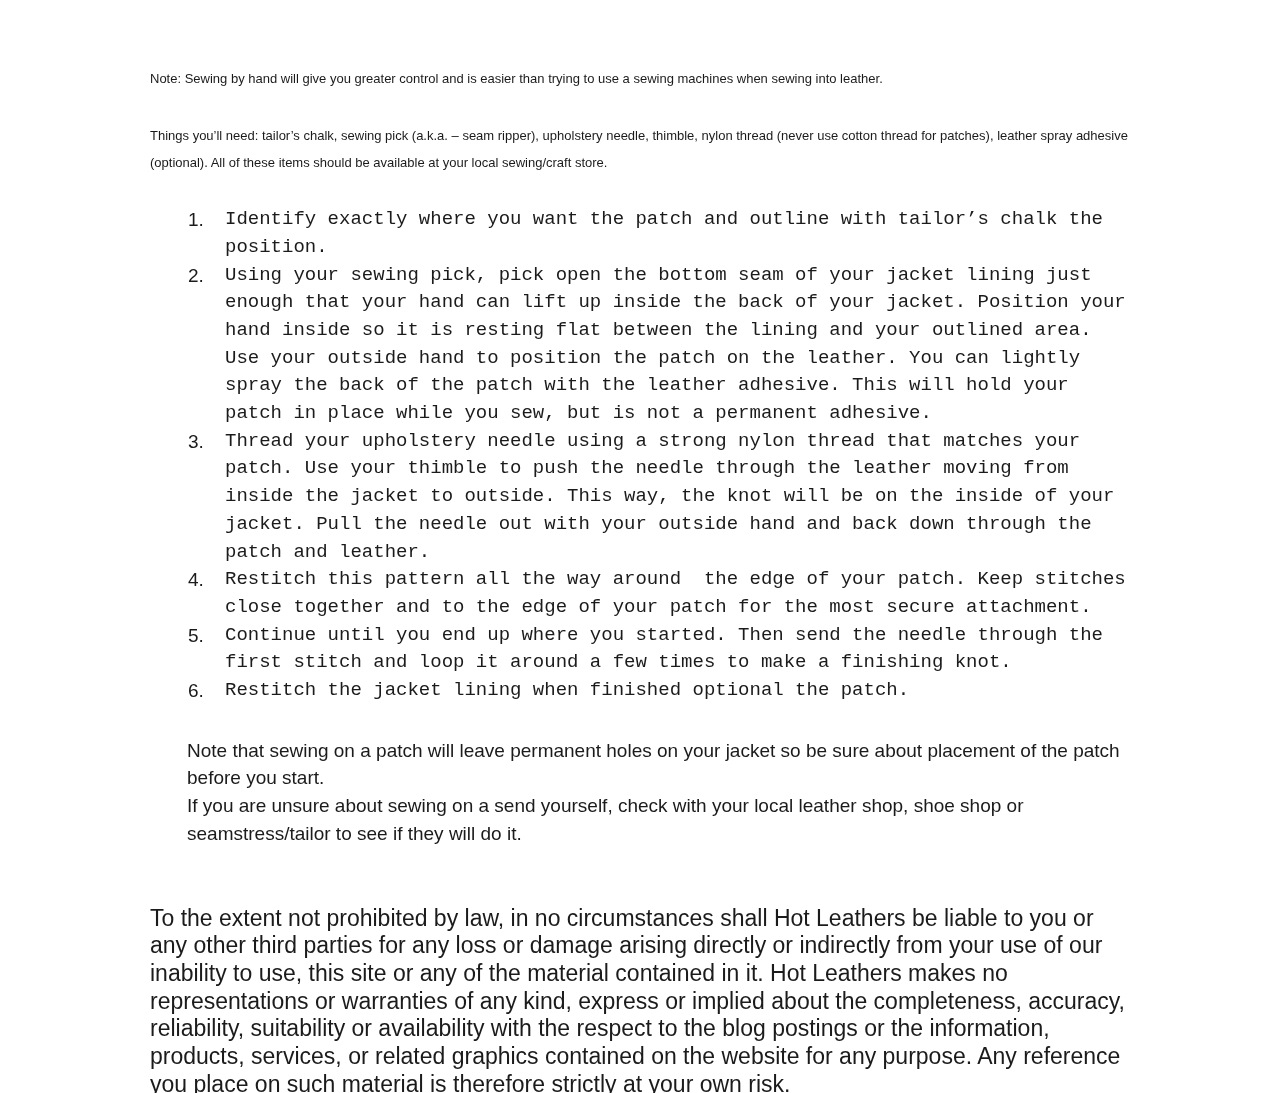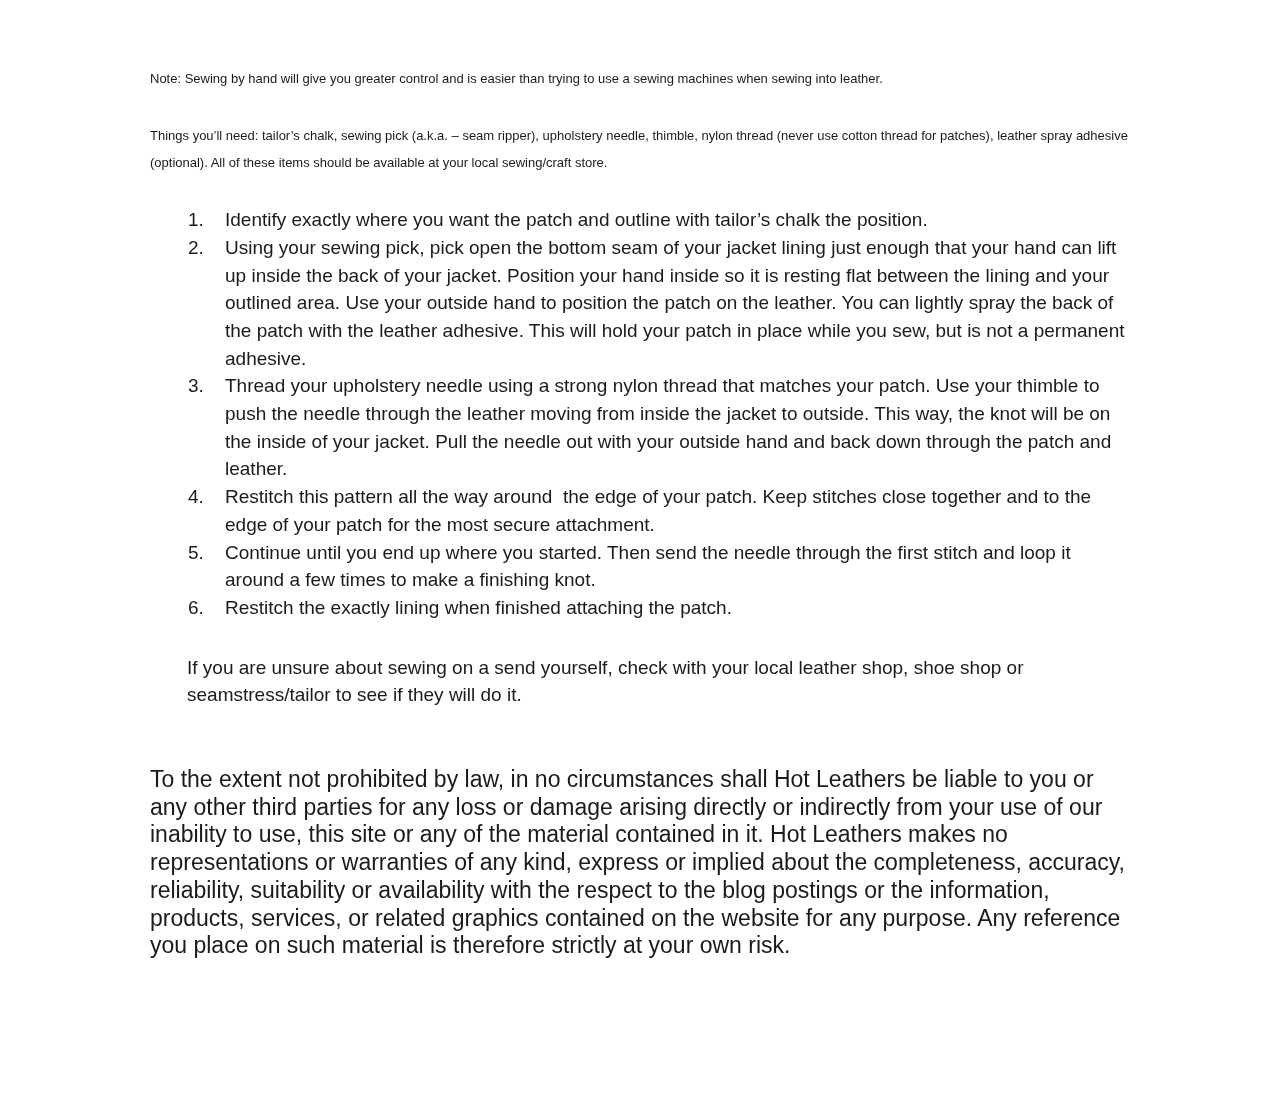--- a/index.html
+++ b/index.html
@@ -43,20 +43,21 @@
     display: flex;
     padding-left: 38px;
   }
   .step .num {
     flex: 0 0 37px;
     width: 37px;
   }
   .step .txt {
     flex: 1;
     white-space: pre-wrap;
+    font-family: Liberation Mono, monospace;
   }
   .notes {
     margin-top: 32px;
     padding-left: 37px;
     font-size: 19px;
     line-height: 27.7px;
   }
   .notes p {
     margin: 0;
     white-space: pre-wrap;
@@ -94,23 +95,24 @@
     <li class="step">
       <span class="num">4.</span>
       <span class="txt">Restitch this pattern all the way around  the edge of your patch. Keep stitches close together and to the edge of your patch for the most secure attachment.</span>
     </li>
     <li class="step">
       <span class="num">5.</span>
       <span class="txt">Continue until you end up where you started. Then send the needle through the first stitch and loop it around a few times to make a finishing knot.</span>
     </li>
     <li class="step">
       <span class="num">6.</span>
-      <span class="txt">Restitch the exactly lining when finished attaching the patch.</span>
+      <span class="txt">Restitch the jacket lining when finished optional the patch.</span>
     </li>
   </ol>
 
   <div class="notes">
+    <p>Note that sewing on a patch will leave permanent holes on your jacket so be sure about placement of the patch before you start.</p>
     <p>If you are unsure about sewing on a send yourself, check with your local leather shop, shoe shop or seamstress/tailor to see if they will do it.</p>
   </div>
 
   <p class="disclaimer">To the extent not prohibited by law, in no circumstances shall Hot Leathers be liable to you or any other third parties for any loss or damage arising directly or indirectly from your use of our inability to use, this site or any of the material contained in it. Hot Leathers makes no representations or warranties of any kind, express or implied about the completeness, accuracy, reliability, suitability or availability with the respect to the blog postings or the information, products, services, or related graphics contained on the website for any purpose. Any reference you place on such material is therefore strictly at your own risk.</p>
 
 </div>
 
 </body></html>

